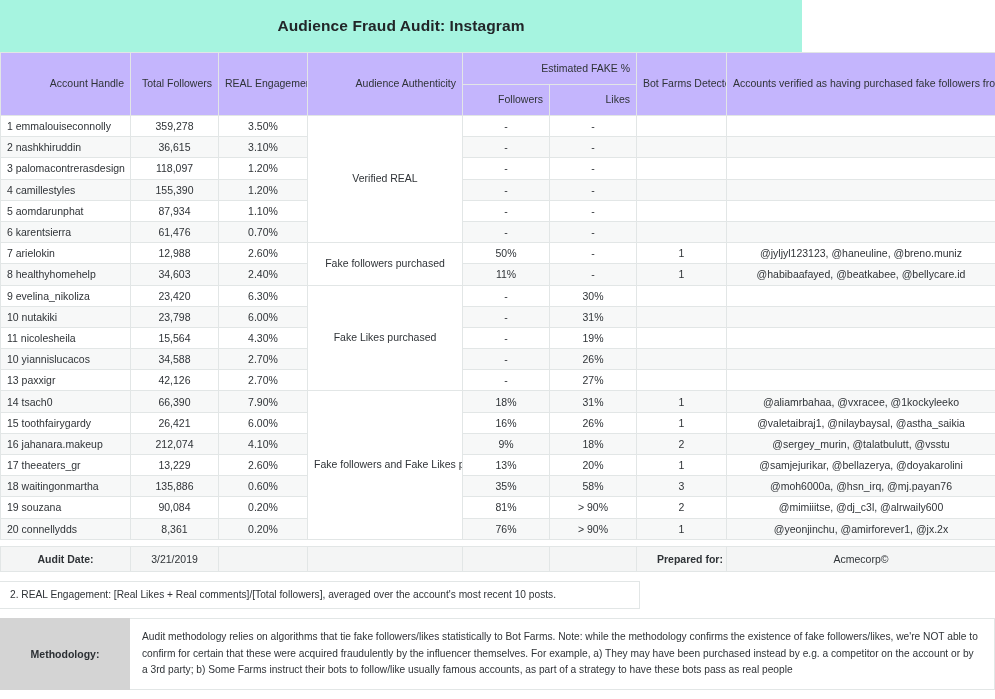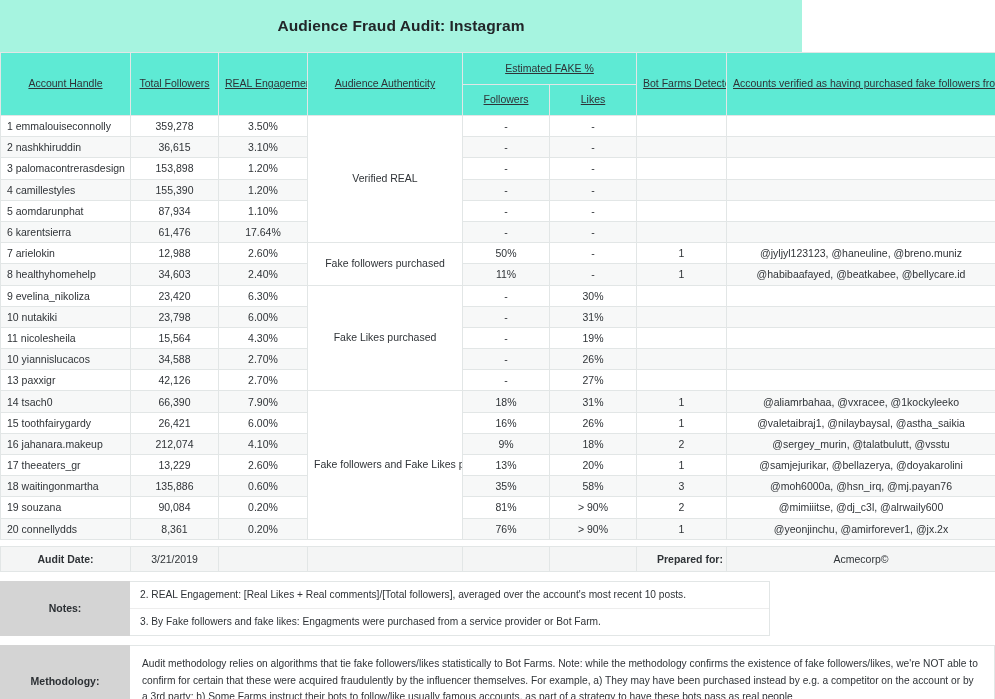--- a/index.html
+++ b/index.html
@@ -45,28 +45,27 @@
     border: 1px solid #e2e6e6;
     padding: 0 6px;
     font-size: 10.5px;
     font-weight: normal;
     color: #2f3337;
     vertical-align: middle;
     overflow: hidden;
     white-space: nowrap;
   }
   thead th {
-    background: #5eead4;
+    background: #c4b5fd;
     font-weight: bold;
     font-size: 11px;
-    text-align: center;
+    text-align: right;
     color: #23272b;
     line-height: 1.25;
     white-space: normal;
-    text-decoration: underline;
   }
   thead tr.hrow1 th { height: 32px; }
   thead tr.hrow2 th { height: 31px; }
 
   
   col.c-handle    { width: 130px; }
   col.c-followers { width: 88px; }
   col.c-engage    { width: 89px; }
   col.c-auth      { width: 155px; }
   col.c-ffoll     { width: 87px; }
@@ -199,21 +198,21 @@
           <td class="handle">2 nashkhiruddin</td>
           <td class="num">36,615</td>
           <td class="num">3.10%</td>
           <td class="pct">-</td>
           <td class="pct">-</td>
           <td class="bot"></td>
           <td class="verified"></td>
         </tr>
         <tr class="odd">
           <td class="handle">3 palomacontrerasdesign</td>
-          <td class="num">153,898</td>
+          <td class="num">118,097</td>
           <td class="num">1.20%</td>
           <td class="pct">-</td>
           <td class="pct">-</td>
           <td class="bot"></td>
           <td class="verified"></td>
         </tr>
         <tr class="even">
           <td class="handle">4 camillestyles</td>
           <td class="num">155,390</td>
           <td class="num">1.20%</td>
@@ -227,21 +226,21 @@
           <td class="num">87,934</td>
           <td class="num">1.10%</td>
           <td class="pct">-</td>
           <td class="pct">-</td>
           <td class="bot"></td>
           <td class="verified"></td>
         </tr>
         <tr class="even">
           <td class="handle">6 karentsierra</td>
           <td class="num">61,476</td>
-          <td class="num">17.64%</td>
+          <td class="num">0.70%</td>
           <td class="pct">-</td>
           <td class="pct">-</td>
           <td class="bot"></td>
           <td class="verified"></td>
         </tr>
         <tr class="odd">
           <td class="handle">7 arielokin</td>
           <td class="num">12,988</td>
           <td class="num">2.60%</td>
           <td class="auth" rowspan="2">Fake followers purchased</td>
@@ -391,24 +390,22 @@
       <td class="blank"></td>
       <td class="blank"></td>
       <td class="blank"></td>
       <td class="lbl">Prepared for:</td>
       <td>Acmecorp©</td>
     </tr>
   </tbody>
     </table>
 
   <div class="noteblock notes-wrap">
-    <div class="note-label">Notes:</div>
     <div class="note-body" id="notes-body">
         <div class="note-line">2. REAL Engagement: [Real Likes + Real comments]/[Total followers], averaged over the account's most recent 10 posts.</div>
-        <div class="note-line">3. By Fake followers and fake likes: Engagments were purchased from a service provider or Bot Farm.</div>
       </div>
   </div>
 
   <div class="noteblock method-wrap">
     <div class="note-label">Methodology:</div>
     <div class="note-body">Audit methodology relies on algorithms that tie fake followers/likes statistically to Bot Farms. Note: while the methodology confirms the existence of fake followers/likes, we're NOT able to confirm for certain that these were acquired fraudulently by the influencer themselves. For example, a) They may have been purchased instead by e.g. a competitor on the account or by a 3rd party; b) Some Farms instruct their bots to follow/like usually famous accounts, as part of a strategy to have these bots pass as real people</div>
   </div>
 
 </div>
 

